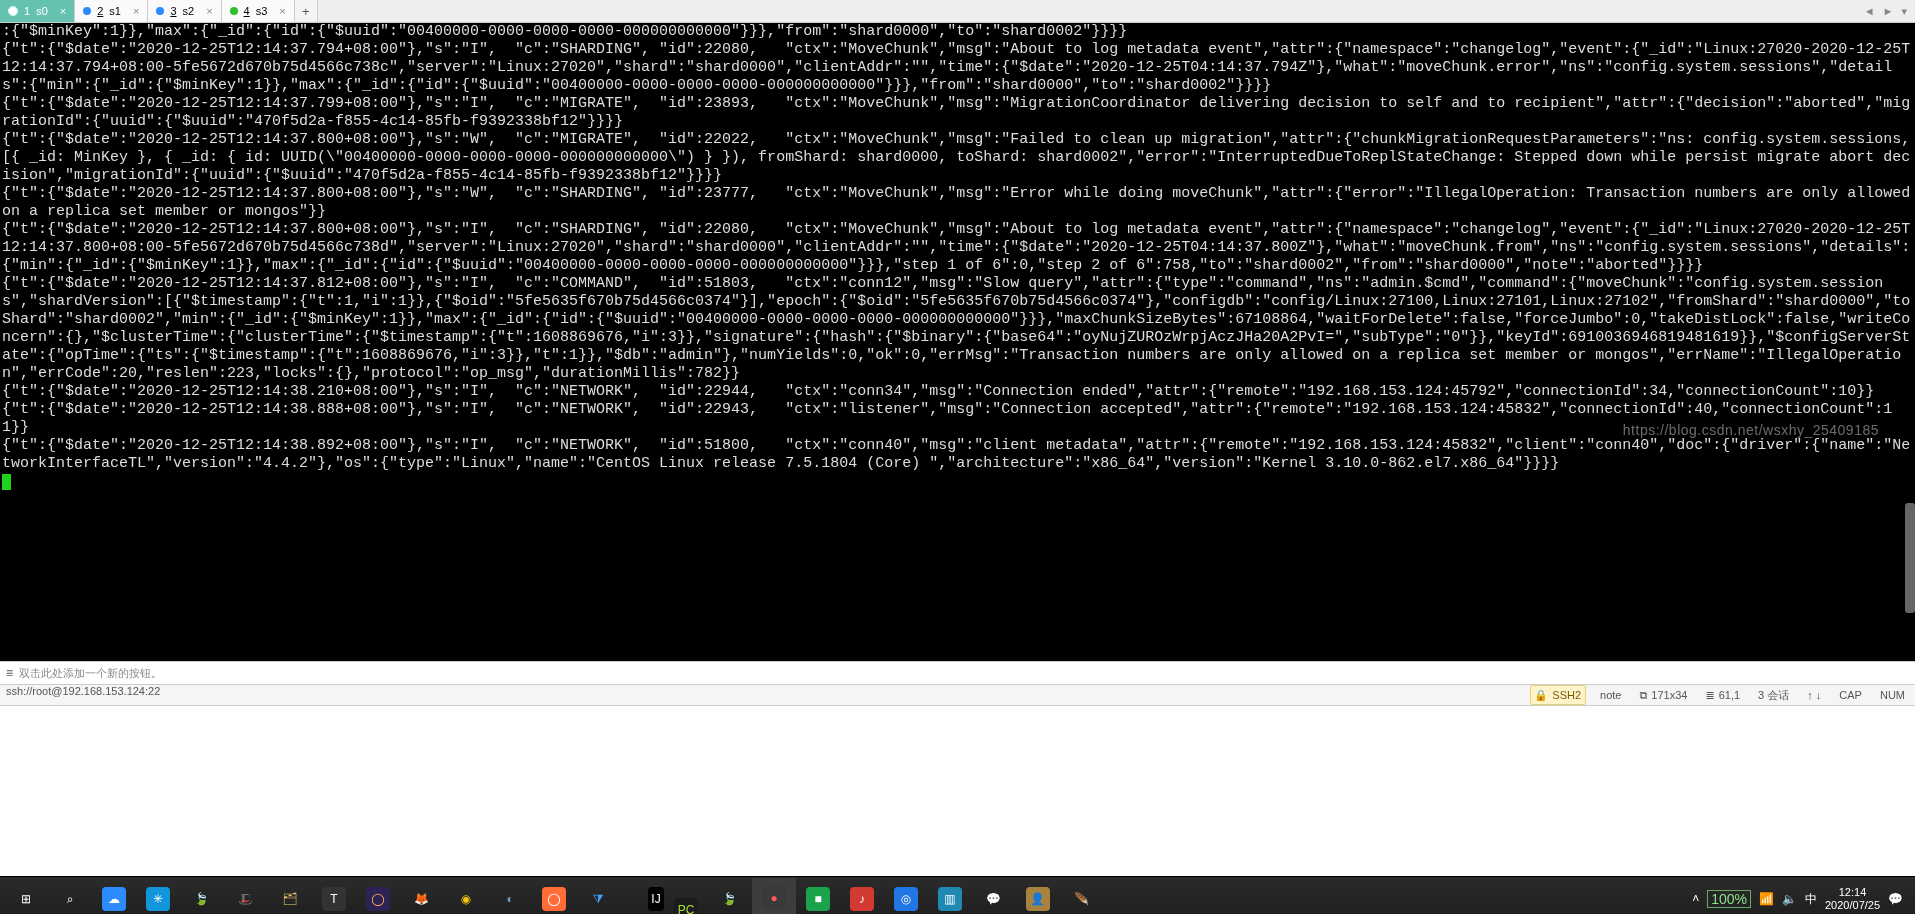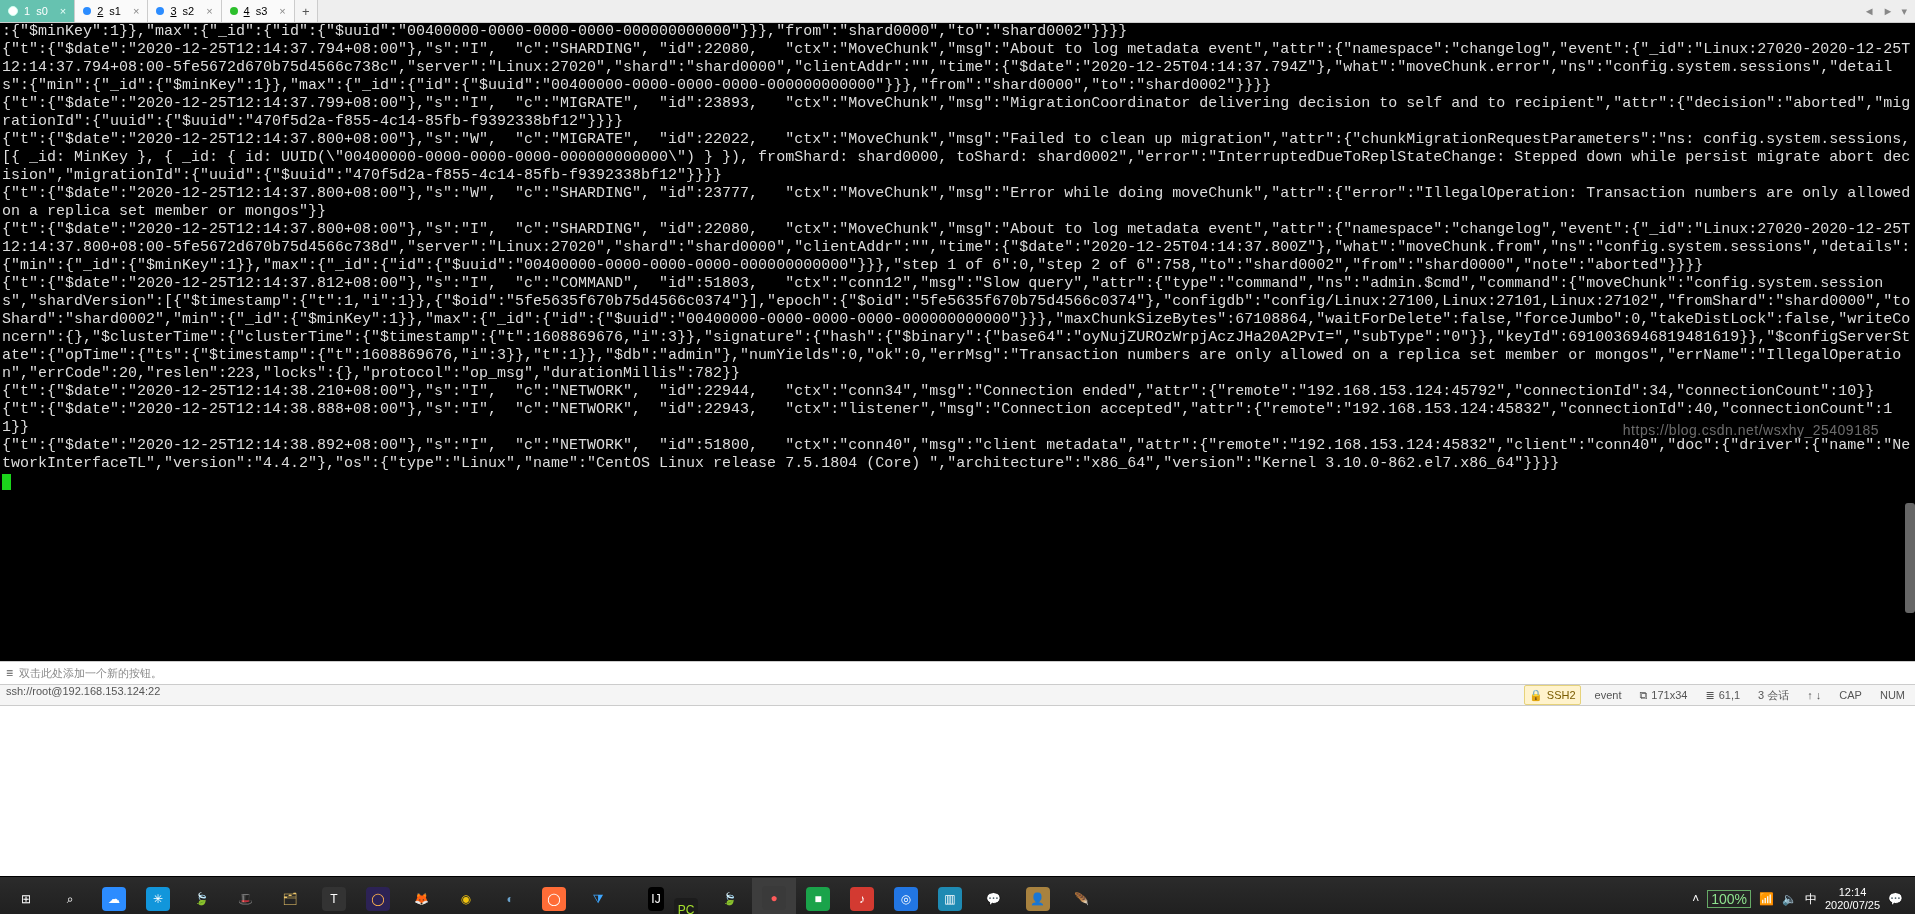--- a/index.html
+++ b/index.html
@@ -204,21 +204,21 @@
 
 <div class="hintbar">
   <span class="hint-icon">≡</span>
   <span>双击此处添加一个新的按钮。</span>
 </div>
 
 <div class="statusbar">
   <span class="left">ssh://root@192.168.153.124:22</span>
   <span class="fill"></span>
   <span class="status-seg badge">🔒 <span>SSH2</span></span>
-  <span class="status-seg">event</span>
+  <span class="status-seg">note</span>
   <span class="status-seg">⧉ <span>171x34</span></span>
   <span class="status-seg">≣ <span>61,1</span></span>
   <span class="status-seg">3 会话</span>
   <span class="status-seg">↑ ↓</span>
   <span class="status-seg">CAP</span>
   <span class="status-seg">NUM</span>
 </div>
 
 <div class="gap"></div>
 

